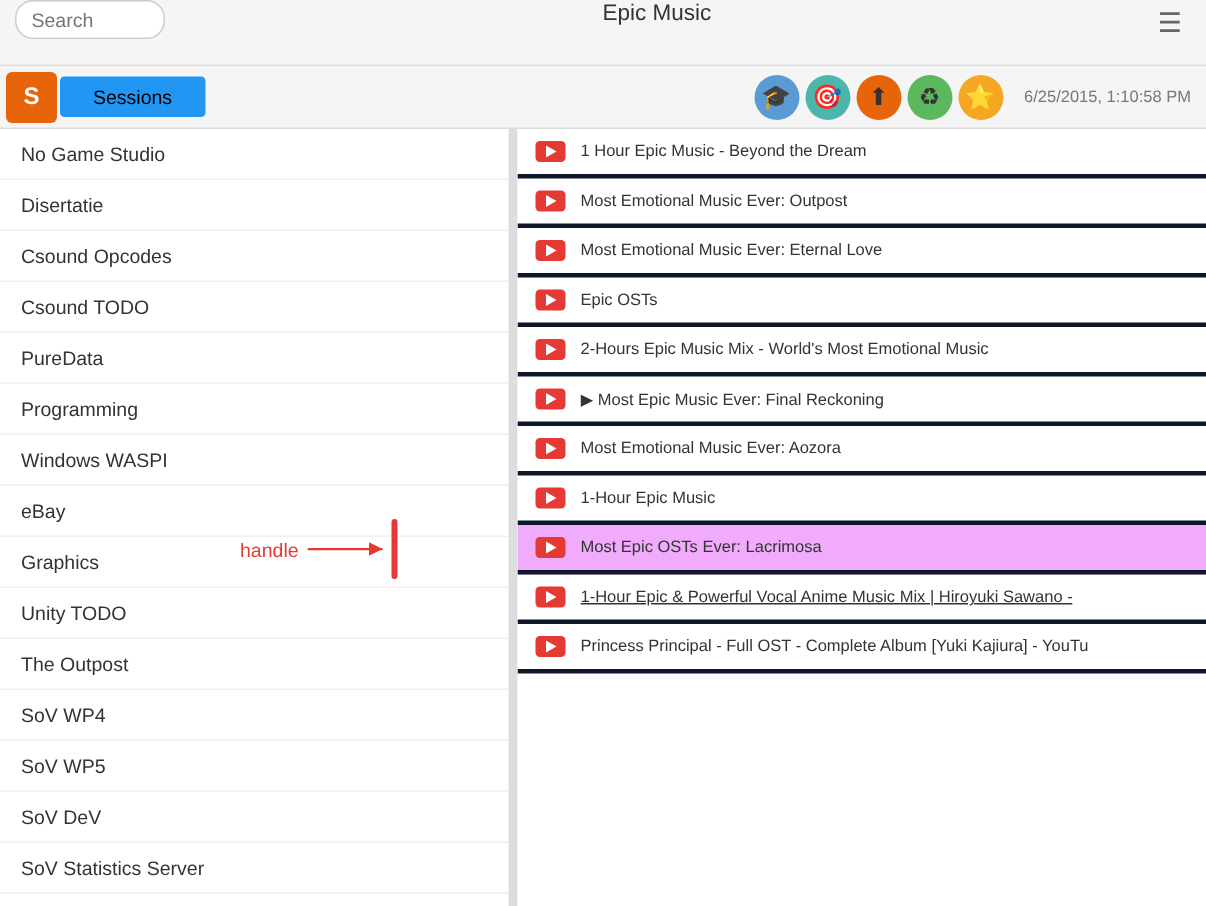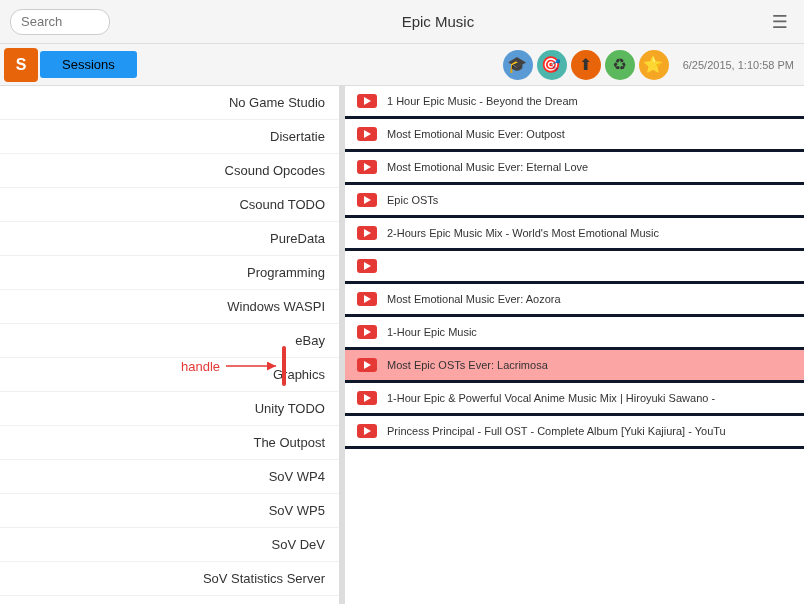--- a/index.html
+++ b/index.html
@@ -9,21 +9,21 @@
       background: #f0f0f0;
       width: 804px;
       height: 604px;
       overflow: hidden;
       color: #333;
     }
 
     
     #top-bar {
       display: flex;
-      align-items: center;
+      align-items: flex-start;
       background: #f5f5f5;
       border-bottom: 1px solid #ddd;
       height: 44px;
       padding: 0 10px;
     }
     #search-box {
       display: flex;
       align-items: center;
       background: white;
       border: 1px solid #ccc;
@@ -148,32 +148,30 @@
 
     .sidebar-item {
       padding: 9px 14px;
       cursor: pointer;
       color: #333;
       font-size: 13px;
       border-bottom: 1px solid #f0f0f0;
       white-space: nowrap;
       overflow: hidden;
       text-overflow: ellipsis;
-      text-align: right;
     }
 
     
     #handle-annotation {
       position: absolute;
       left: 200px;
       top: 262px;
       display: flex;
       align-items: center;
       z-index: 10;
-      margin-left: 21px;
     }
     #handle-label {
       color: #e53935;
       font-size: 13px;
       margin-right: 6px;
     }
     #handle-bar {
       position: absolute;
       right: 0;
       top: 50%;
@@ -204,21 +202,21 @@
 
     .content-item {
       display: flex;
       align-items: center;
       padding: 8px 12px;
       border-bottom: 3px solid #0f172a;
       cursor: pointer;
       font-size: 11px;
       color: #333;
     }
-    .content-item.highlighted { background: #fca5a5; align-items: center; }
+    .content-item.highlighted { background: #f0abfc; align-items: center; }
 
     .yt-icon {
       width: 20px;
       height: 14px;
       background: #e53935;
       border-radius: 3px;
       margin-right: 10px;
       flex-shrink: 0;
       display: flex;
       align-items: center;
@@ -312,35 +310,36 @@
       <div class="content-item">
         <div class="yt-icon"></div>
         <span style="overflow: hidden; text-overflow: ellipsis; white-space: nowrap;">Epic OSTs</span>
       </div>
       <div class="content-item">
         <div class="yt-icon"></div>
         <span style="overflow: hidden; text-overflow: ellipsis; white-space: nowrap;">2-Hours Epic Music Mix - World's Most Emotional Music</span>
       </div>
       <div class="content-item">
         <div class="yt-icon"></div>
+        <span style="overflow: hidden; text-overflow: ellipsis; white-space: nowrap;">▶ Most Epic Music Ever: Final Reckoning</span>
       </div>
       <div class="content-item">
         <div class="yt-icon"></div>
         <span style="overflow: hidden; text-overflow: ellipsis; white-space: nowrap;">Most Emotional Music Ever: Aozora</span>
       </div>
       <div class="content-item">
         <div class="yt-icon"></div>
         <span style="overflow: hidden; text-overflow: ellipsis; white-space: nowrap;">1-Hour Epic Music</span>
       </div>
       <div class="content-item highlighted">
         <div class="yt-icon"></div>
         <span style="overflow: hidden; text-overflow: ellipsis; white-space: nowrap;">Most Epic OSTs Ever: Lacrimosa</span>
       </div>
       <div class="content-item">
         <div class="yt-icon"></div>
-        <span style="overflow: hidden; text-overflow: ellipsis; white-space: nowrap;">1-Hour Epic &amp; Powerful Vocal Anime Music Mix | Hiroyuki Sawano -</span>
+        <span style="overflow: hidden; text-overflow: ellipsis; white-space: nowrap; text-decoration: underline;">1-Hour Epic &amp; Powerful Vocal Anime Music Mix | Hiroyuki Sawano -</span>
       </div>
       <div class="content-item">
         <div class="yt-icon"></div>
         <span style="overflow: hidden; text-overflow: ellipsis; white-space: nowrap; text-align: center;">Princess Principal - Full OST - Complete Album [Yuki Kajiura] - YouTu</span>
       </div>
     </div>
 </div>
 
 </body></html>

